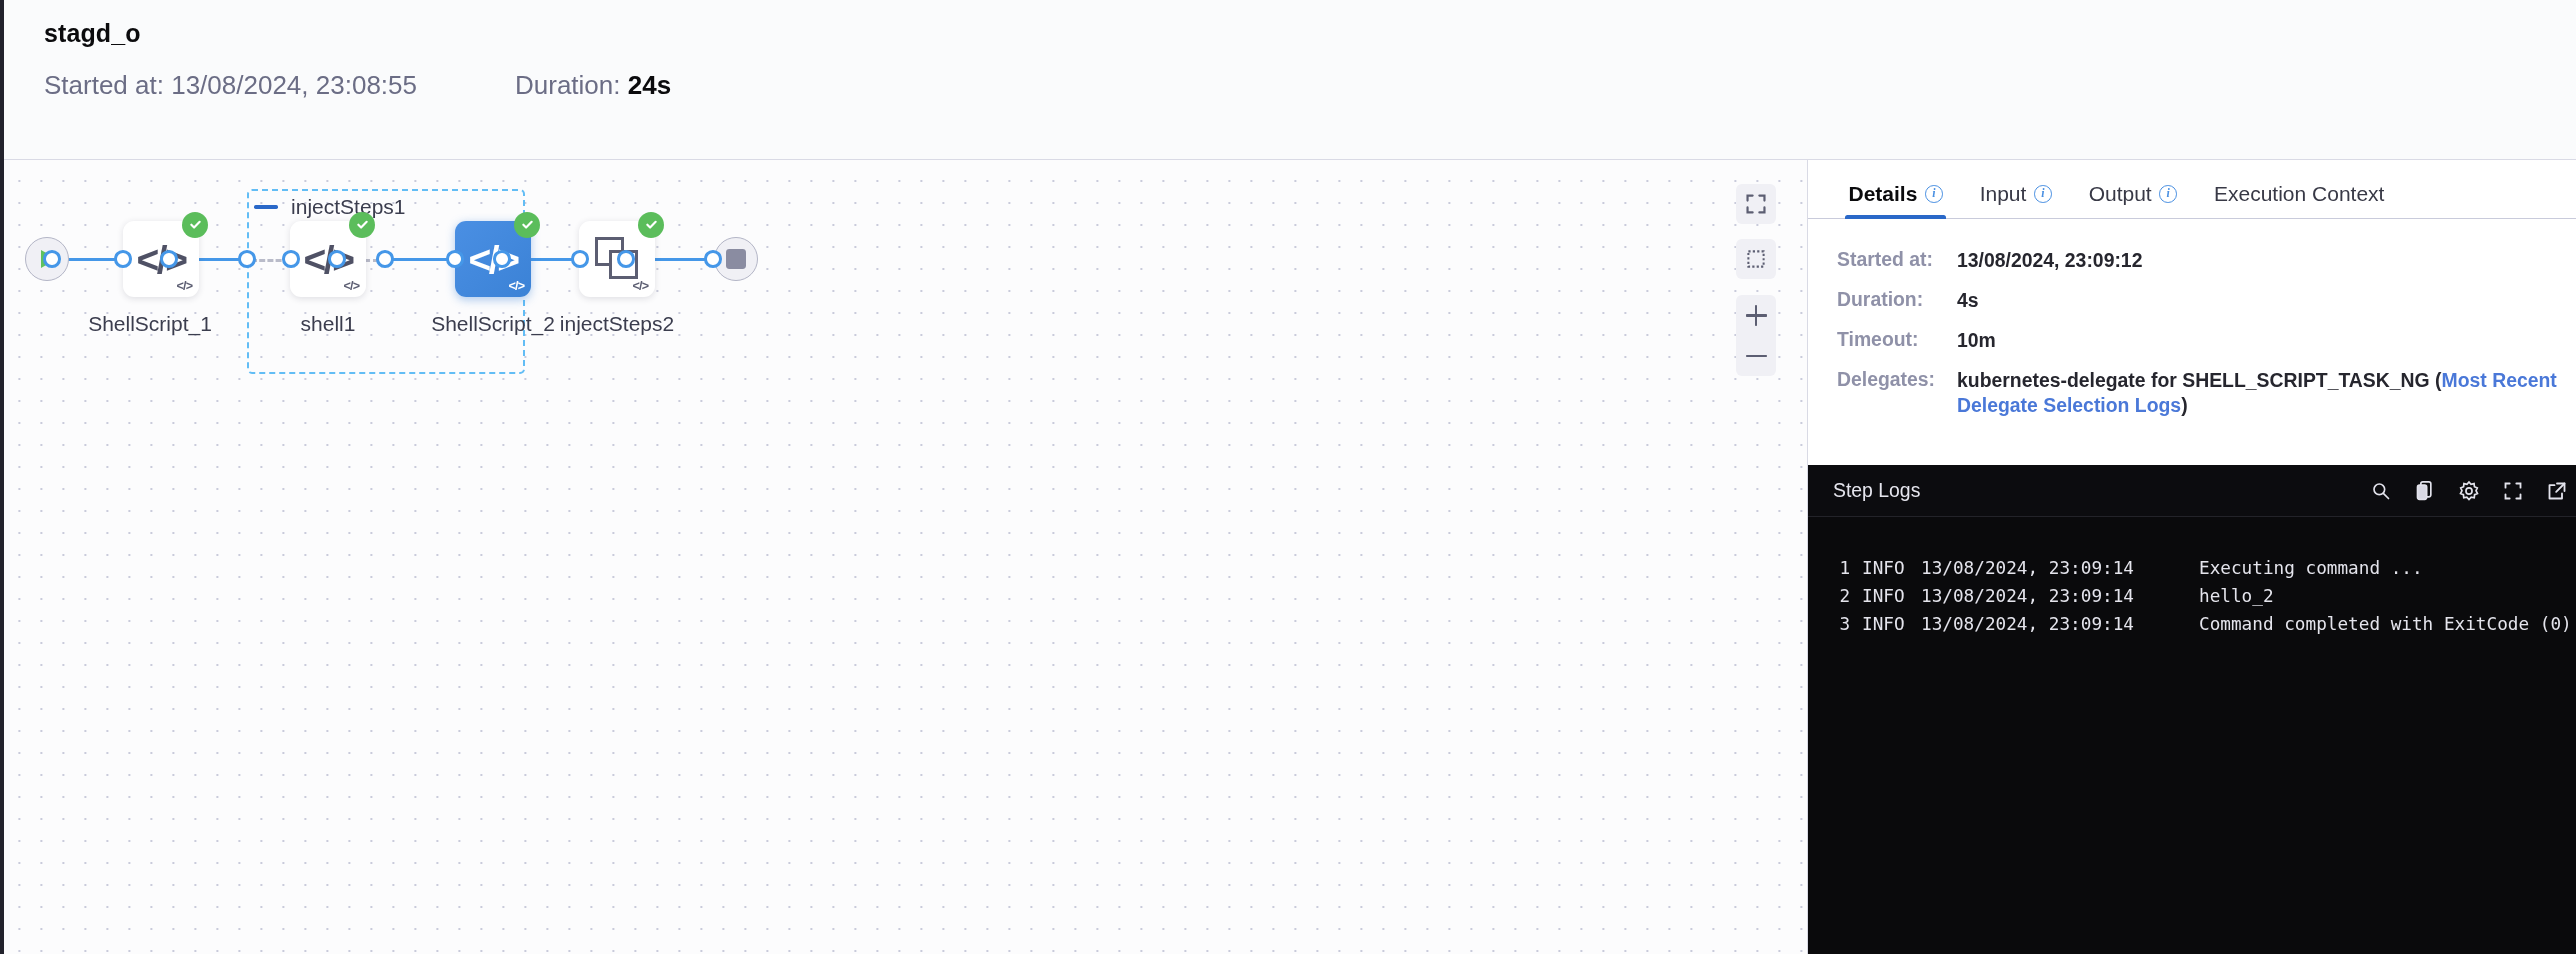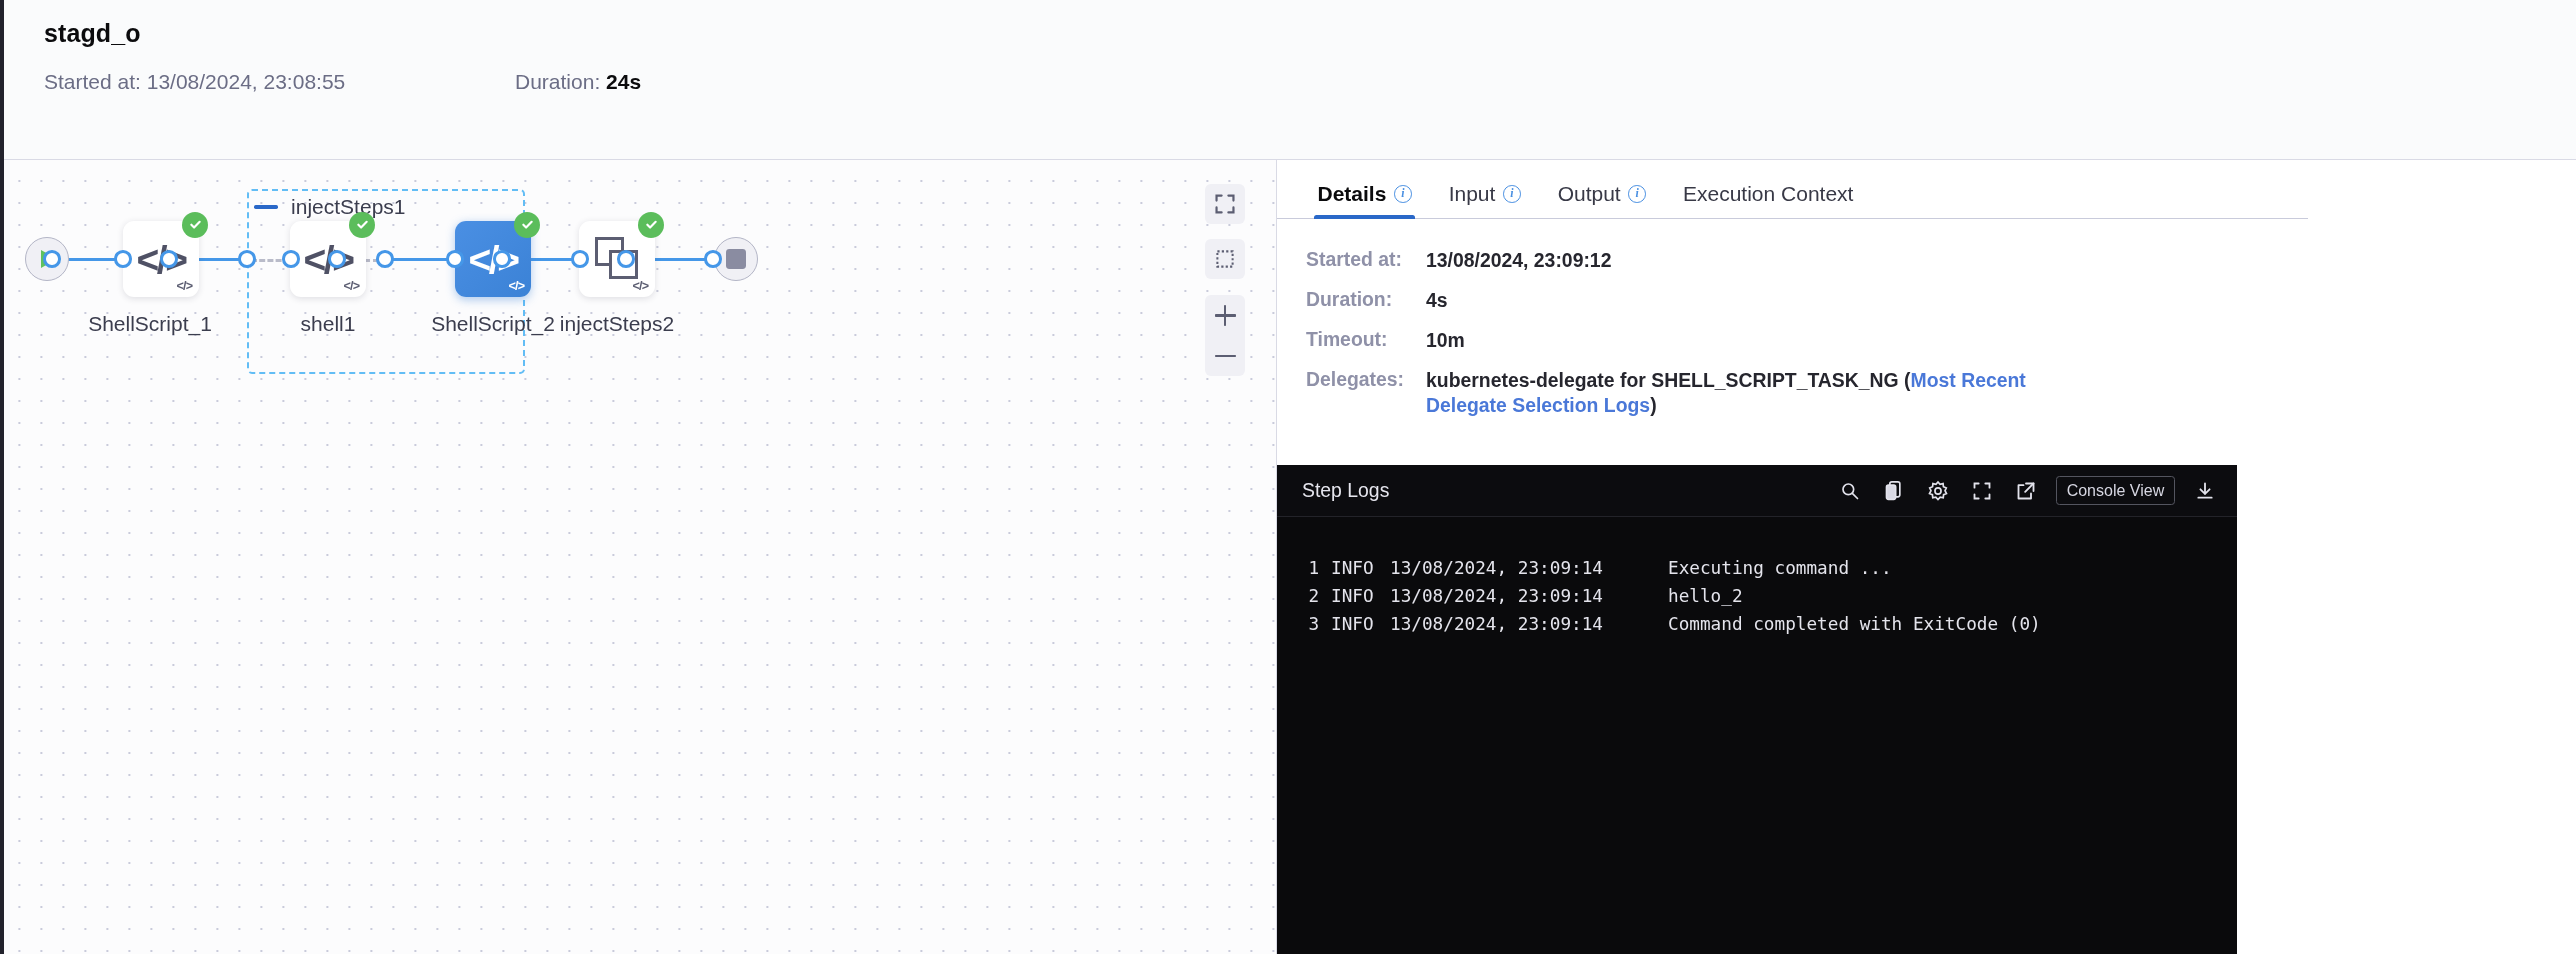--- a/index.html
+++ b/index.html
@@ -23,31 +23,31 @@
     height: 160px; width: 2576px;
     background: #fafbfc;
     border-bottom: 0.8px solid #d9dae5;
     padding: 18.5px 0 0 44px;
     position: relative; flex: none;
   }
   .header-title {
     font-size: 25px; font-weight: bold; color: #0b0b0d;
     letter-spacing: 0.1px; margin-bottom: 22px;
   }
-  .header-meta { display: flex; align-items: flex-start; font-size: 21px; }
+  .header-meta { display: flex; align-items: flex-start; font-size: 26px; }
   .meta-started { color: #6b6d85; width: 471px; }
   .meta-duration { color: #6b6d85; }
   .meta-duration b { color: #0b0b0d; font-weight: bold; }
 
   
   .body { display: flex; flex: 1; min-height: 0; position: relative; }
 
   
   .canvas {
-    position: relative; width: 1277px; height: 795px;
+    position: relative; width: 1808px; height: 795px;
     background-color: #fcfcfd;
     background-image: radial-gradient(#c9cbdb 0.9px, transparent 1px);
     background-size: 22px 22px;
     background-position: 8.4px 10px;
     overflow: hidden; flex: none;
   }
   .canvas::after {
     content: ""; position: absolute; right: 0; top: 0; width: 0.8px; height: 100%;
     background: #d9dae5;
   }

